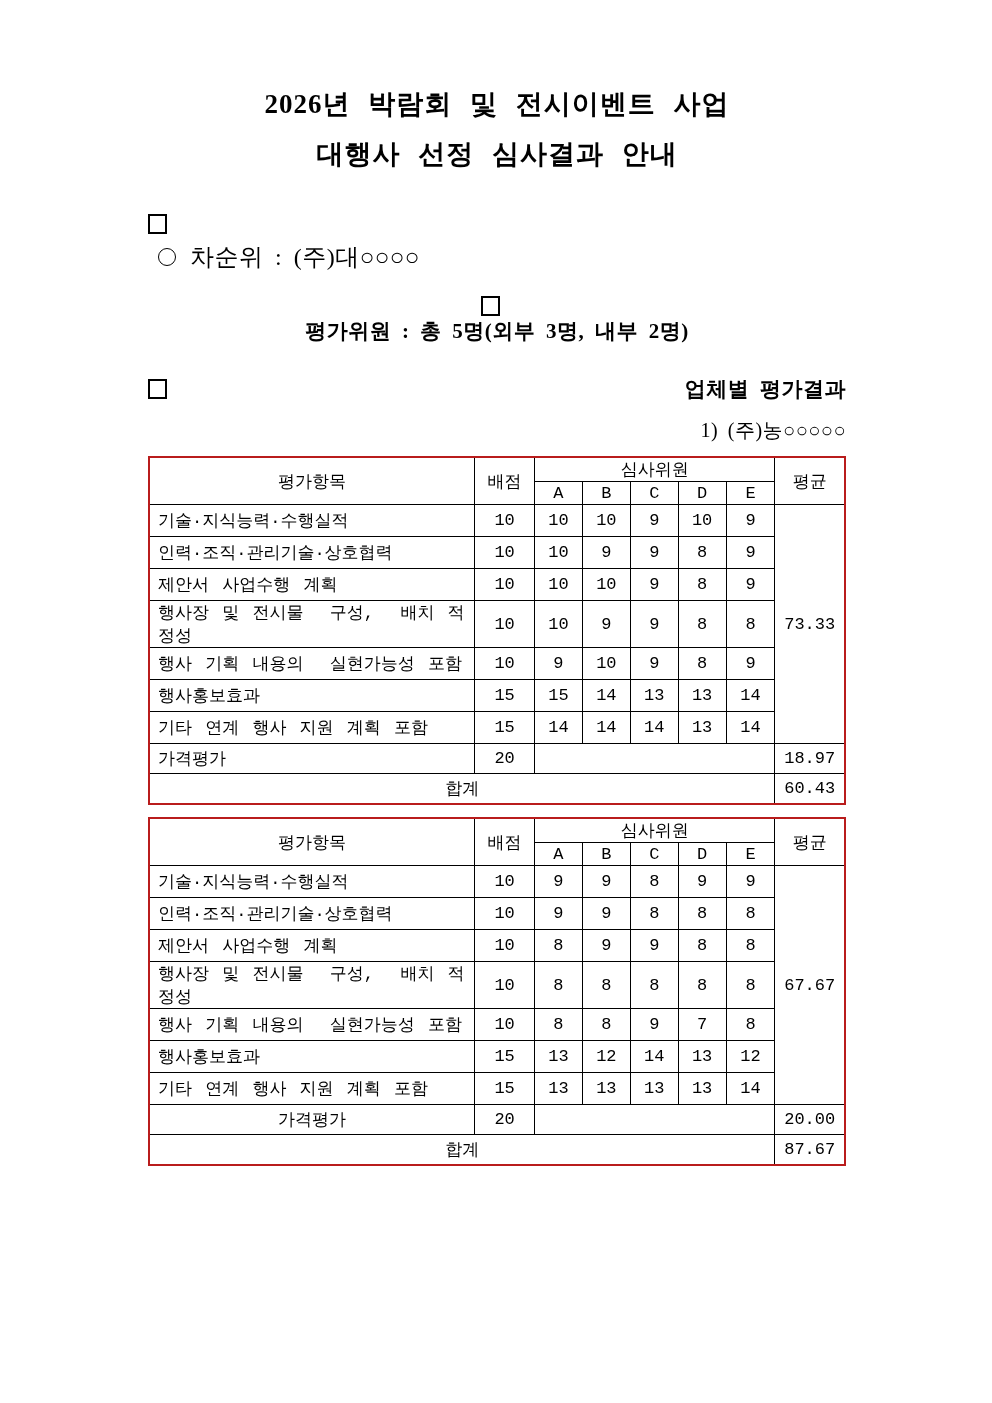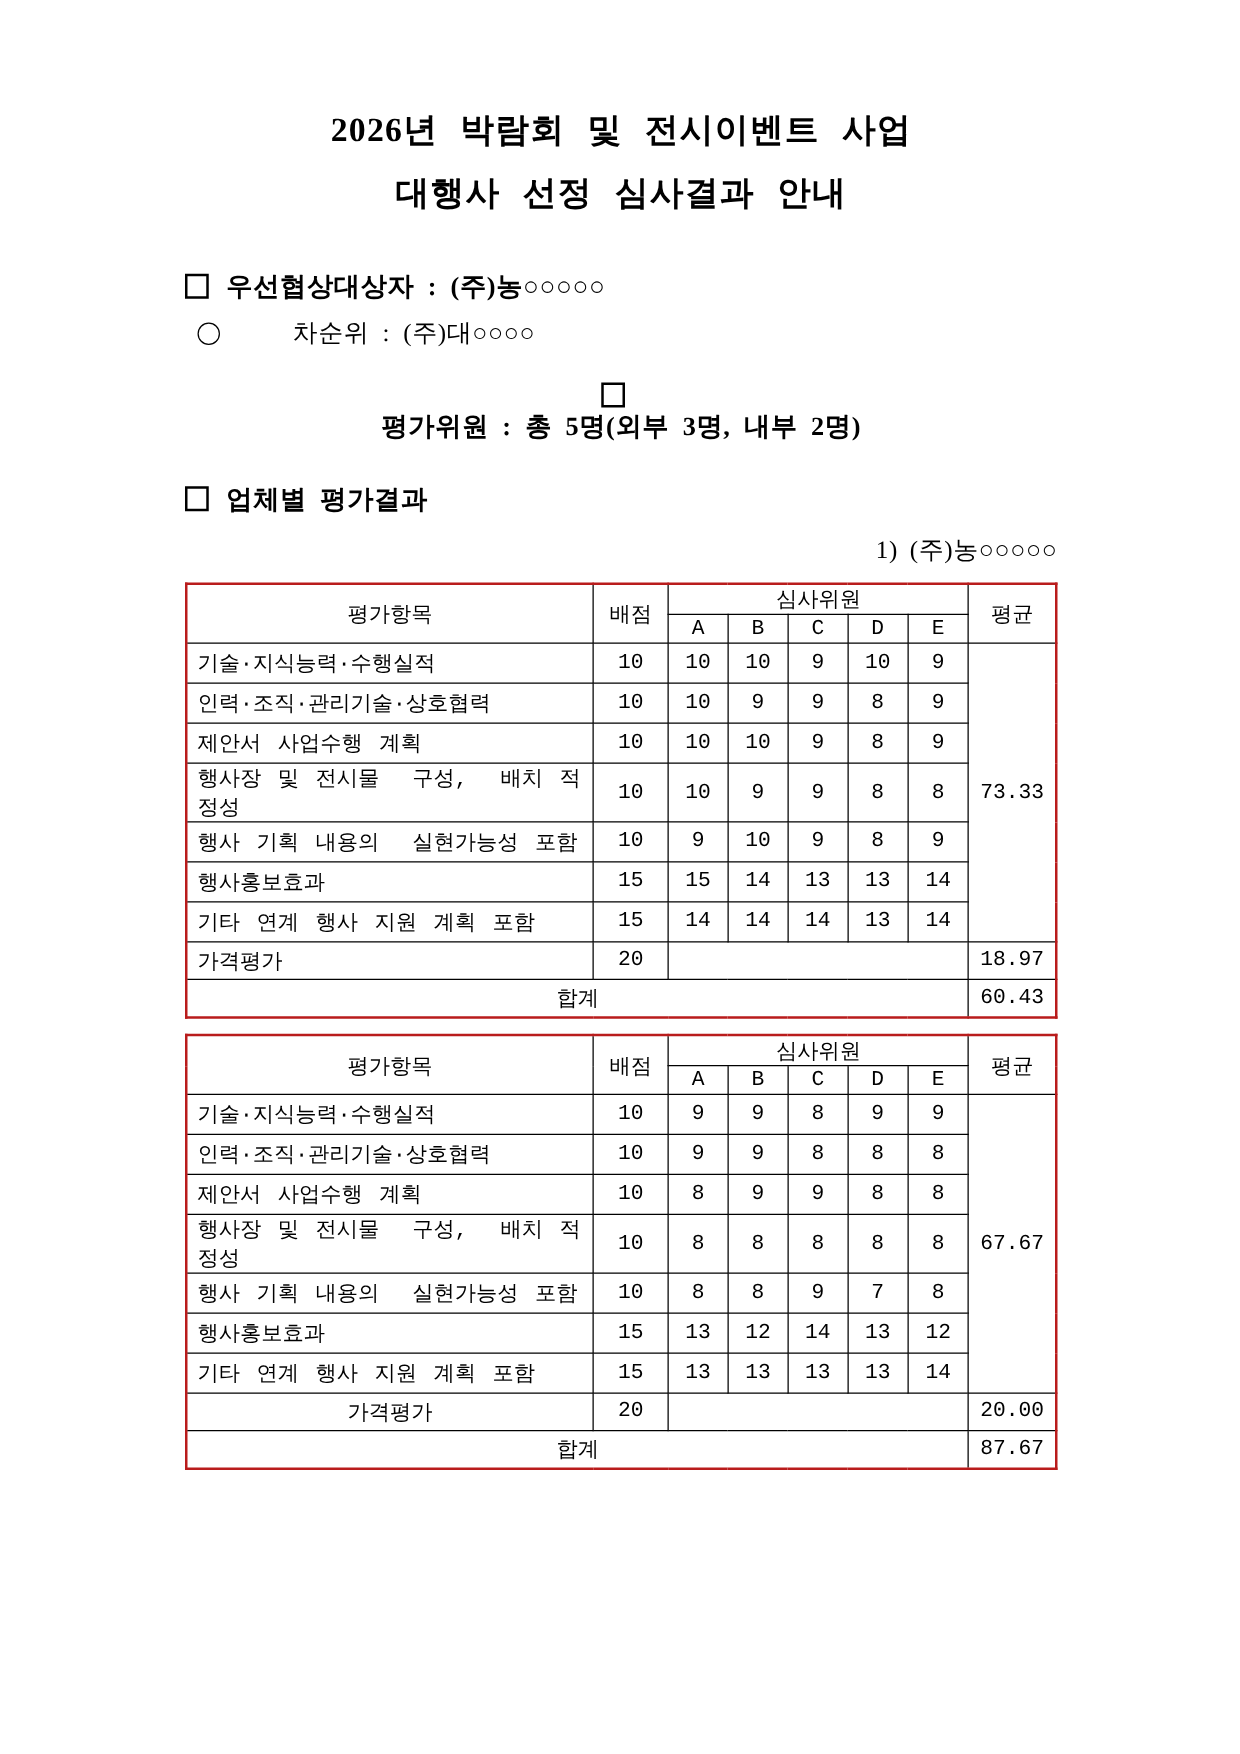--- a/index.html
+++ b/index.html
@@ -20,23 +20,23 @@
 
   .section { display:flex; align-items:center; font-size:21px; line-height:30px;
              word-spacing:5px; letter-spacing:0.5px; }
   .section.bold { font-weight:bold; }
   .bullet-square { flex:none; width:15px; height:16px; border:2px solid #000;
                    display:inline-block; margin-right:14px; }
   .bullet-circle { flex:none; width:16px; height:16px; border:1.5px solid #000;
                    border-radius:50%; display:inline-block; margin-left:10px; margin-right:14px; }
 
   .s-preferred  { margin-top:40px; }
-  .s-runner     { margin-top:8px; font-size:20px; font-weight:normal;gap:44px; }
+  .s-runner     { margin-top:8px; font-size:24px; font-weight:normal; }
   .s-evaluators { margin-top:24px;flex-direction:column; }
-  .s-results    { margin-top:28px; }
+  .s-results    { margin-top:28px;justify-content:space-between; }
 
   .table-caption { font-size:20px; line-height:28px; padding-left:8px;
                    word-spacing:4px; letter-spacing:0.5px;text-align:right; }
   .caption-1 { margin-top:12px; }
   .caption-2 { margin-top:42px; }
 
   table.eval-table { border-collapse:collapse; border:2px solid #b91c1c;
                      table-layout:fixed; margin-top:12px; font-size:17px;font-family:Liberation Mono, monospace; }
   table.eval-table td { border:1px solid #000; text-align:center; vertical-align:middle;
                         padding:0 3px; white-space:pre-wrap; word-spacing:3px; }
@@ -49,21 +49,20 @@
 <body>
 
 <div class="page">
 
   <h1 class="title">2026년 박람회 및 전시이벤트 사업</h1>
   <h1 class="title second">대행사 선정 심사결과 안내</h1>
 
 
   <div class="section bold s-preferred">
     <span class="bullet-square"></span>
-    <span>우선협상대상자 : (주)농○○○○○</span>
   </div>
 
   <div class="section s-runner">
     <span class="bullet-circle"></span>
     <span>차순위 : (주)대○○○○</span>
   </div>
 
   <div class="section bold s-evaluators">
     <span class="bullet-square"></span>
     <span>평가위원 : 총 5명(외부 3명, 내부 2명)</span>

